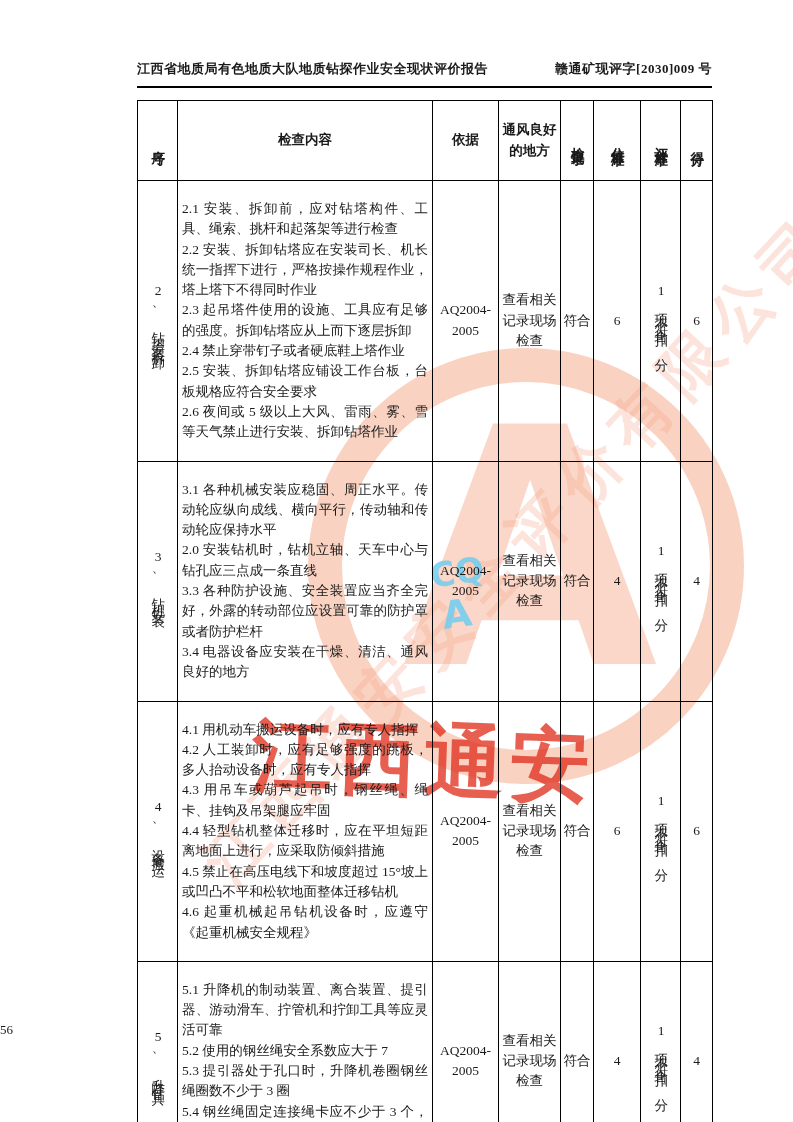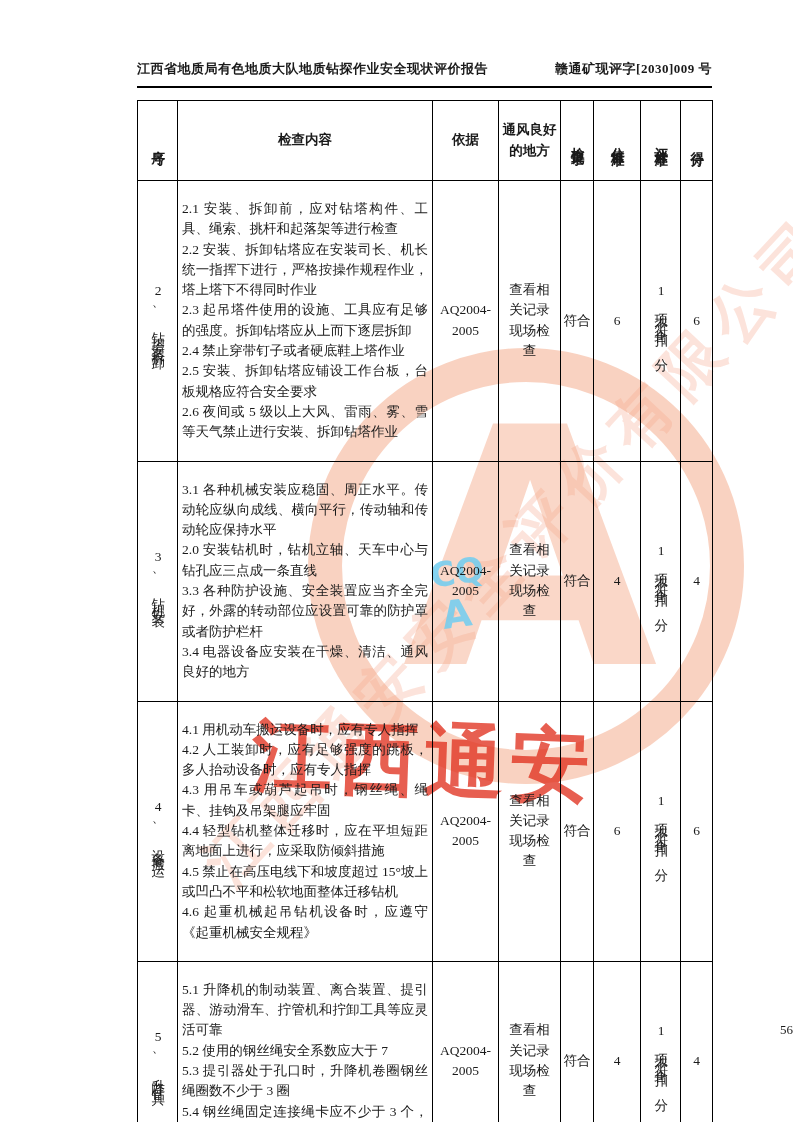--- a/index.html
+++ b/index.html
@@ -85,25 +85,25 @@
   th .vert { letter-spacing: 2px; }
   td.cell-content {
     padding: 18px 4px;
     text-align: justify;
     white-space: pre-line;
     vertical-align: top;
   }
   td.cell-basis, td.cell-method, td.cell-record, td.cell-scorestd, td.cell-score {
     text-align: center; padding: 2px 2px;
   }
-  td.cell-method { word-break: break-all; padding: 2px 7px; }
+  td.cell-method { word-break: break-all; padding: 2px 0; }
   
   .page-number {
     position: absolute; left: 0; right: 0; top: 1022px;
-    text-align: right; font-size: 13px; z-index: 2;
+    text-align: left; font-size: 13px; z-index: 2;
   }
 </style>
 </head>
 <body>
 
 <div class="page">
 
   <div class="watermark">
     <div class="wm-diagonal">江西通安安全评价有限公司</div>
     <div class="wm-circle"></div>

